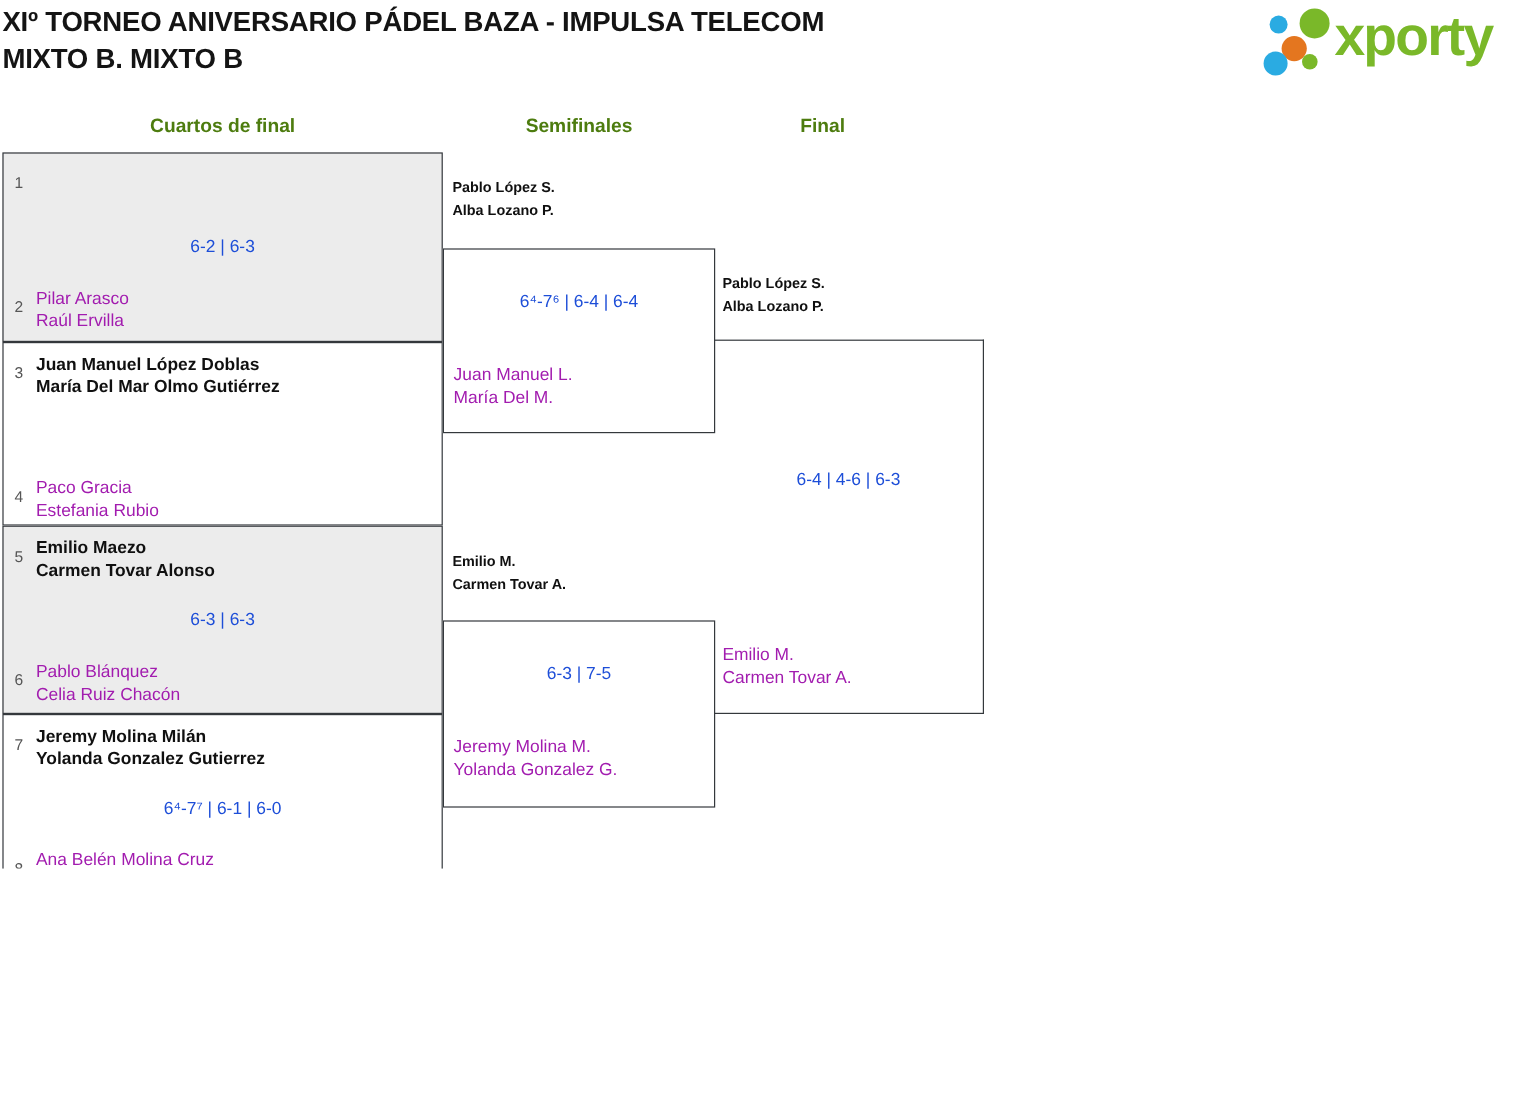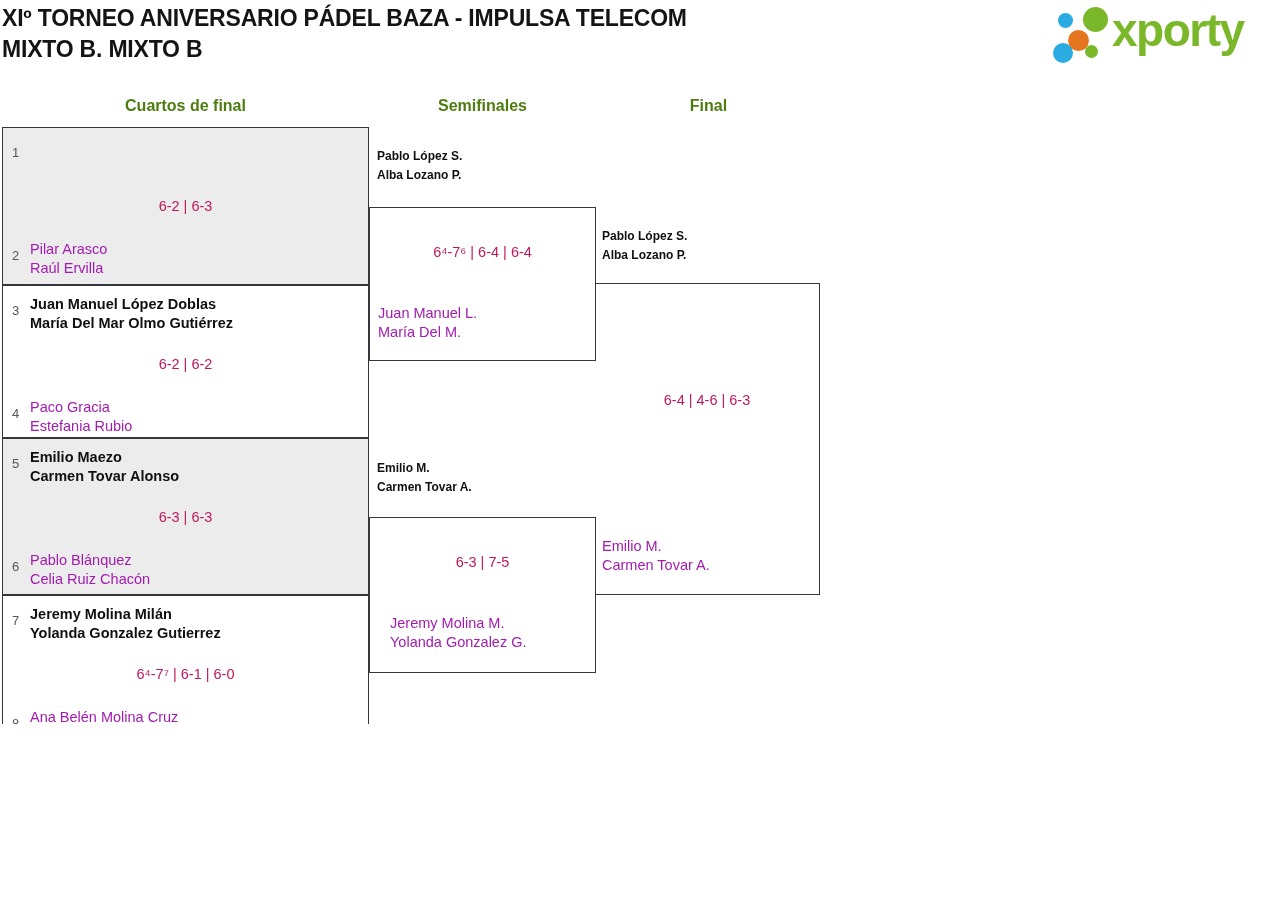--- a/index.html
+++ b/index.html
@@ -17,21 +17,21 @@
   
   .round-header{position:absolute;top:97px;font-size:16px;font-weight:700;text-align:center;color:#4d7c0f;}
 
   
   .match{position:absolute;box-sizing:border-box;border:1px solid #34383c;background:#ffffff;}
   .match.shaded{background:#ececec;}
   .openleft{border-left:none;background:transparent;}
   .seed{position:absolute;left:9px;font-size:13px;color:#565656;}
   .team{position:absolute;left:27px;font-size:14.5px;line-height:19px;color:#a21caf;white-space:nowrap;}
   .team.winner{color:#101010;font-weight:700;}
-  .score{position:absolute;left:0;right:0;text-align:center;font-size:14.5px;color:#be185d;}
+  .score{position:absolute;left:0;right:0;text-align:center;font-size:14.5px;color:#1d4ed8;}
 
   .qf .team-top{top:9px;} .qf .seed-top{top:17px;}
   .qf .score{top:70px;}
   .qf .team-bottom{top:112px;} .qf .seed-bottom{top:120px;}
 
   .sf .score{top:36px;}
   .sf .team-bottom{top:96px;}
   .floating-team{position:absolute;font-size:12px;line-height:19px;white-space:nowrap;}
   .floating-team.winner{color:#101010;font-weight:700;}
 
@@ -54,39 +54,38 @@
       <span class="dot" style="left:33px;top:7px;width:25px;height:25px;background:#7ab829;"></span>
       <span class="dot" style="left:18px;top:30px;width:21px;height:21px;background:#e4761f;"></span>
       <span class="dot" style="left:35px;top:45px;width:13px;height:13px;background:#7ab829;"></span>
       <span class="dot" style="left:3px;top:43px;width:20px;height:20px;background:#2aabe2;"></span>
     </span>
     <span class="wordmark" style="color:#7ab829;">xporty</span>
   </div>
 
   <div class="round-header" style="left:2px;width:367px;">Cuartos de final</div>
   <div class="round-header" style="left:369px;width:227px;">Semifinales</div>
-  <div class="round-header" style="left:596px;width:225px;">Final</div>
+  <div class="round-header" style="left:573px;width:225px;">Final</div>
 
   <div class="match qf shaded" style="left:2px;top:127px;width:367px;height:158px;">
     <div class="seed seed-top">1</div>
     <div class="score">6-2 | 6-3</div>
     <div class="seed seed-bottom">2</div>
     <div class="team team-bottom">
       <div>Pilar Arasco</div>
       <div>Raúl Ervilla</div>
     </div>
   </div>
 
   <div class="match qf" style="left:2px;top:285px;width:367px;height:153px;">
     <div class="seed seed-top">3</div>
     <div class="team team-top winner">
       <div>Juan Manuel López Doblas</div>
       <div>María Del Mar Olmo Gutiérrez</div>
     </div>
-    <div class="score">6-2 | 6-2</div>
     <div class="seed seed-bottom">4</div>
     <div class="team team-bottom">
       <div>Paco Gracia</div>
       <div>Estefania Rubio</div>
     </div>
   </div>
 
   <div class="match qf shaded" style="left:2px;top:438px;width:367px;height:157px;">
     <div class="seed seed-top">5</div>
     <div class="team team-top winner">
@@ -128,21 +127,21 @@
     </div>
   </div>
 
   <div class="floating-team winner" style="left:377px;top:459px;">
     <div>Emilio M.</div>
     <div>Carmen Tovar A.</div>
   </div>
 
   <div class="match sf" style="left:369px;top:517px;width:227px;height:156px;">
     <div class="score">6-3 | 7-5</div>
-    <div class="team team-bottom" style="left:20px;">
+    <div class="team team-bottom" style="left:8px;">
       <div>Jeremy Molina M.</div>
       <div>Yolanda Gonzalez G.</div>
     </div>
   </div>
 
   <div class="floating-team winner" style="left:602px;top:227px;">
     <div>Pablo López S.</div>
     <div>Alba Lozano P.</div>
   </div>
 

